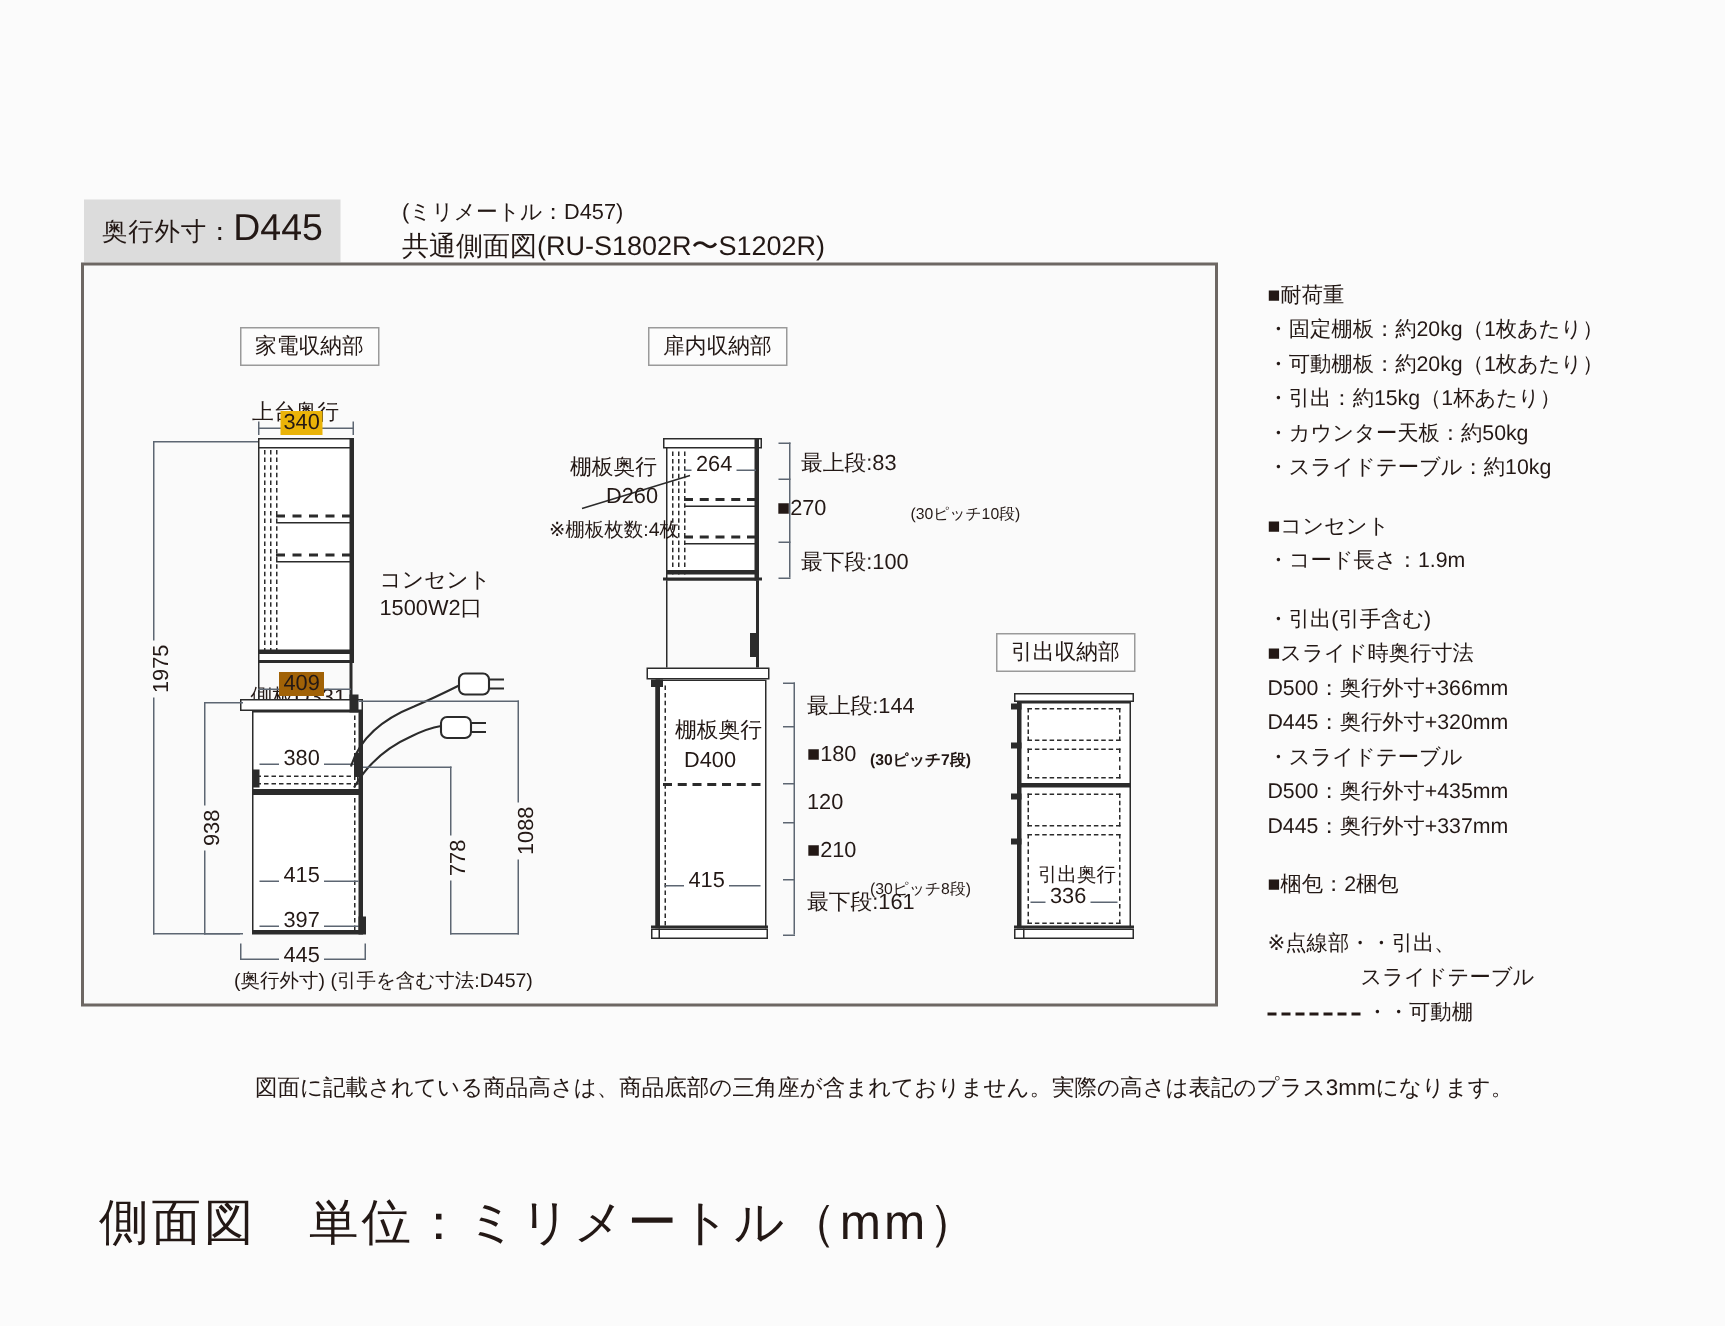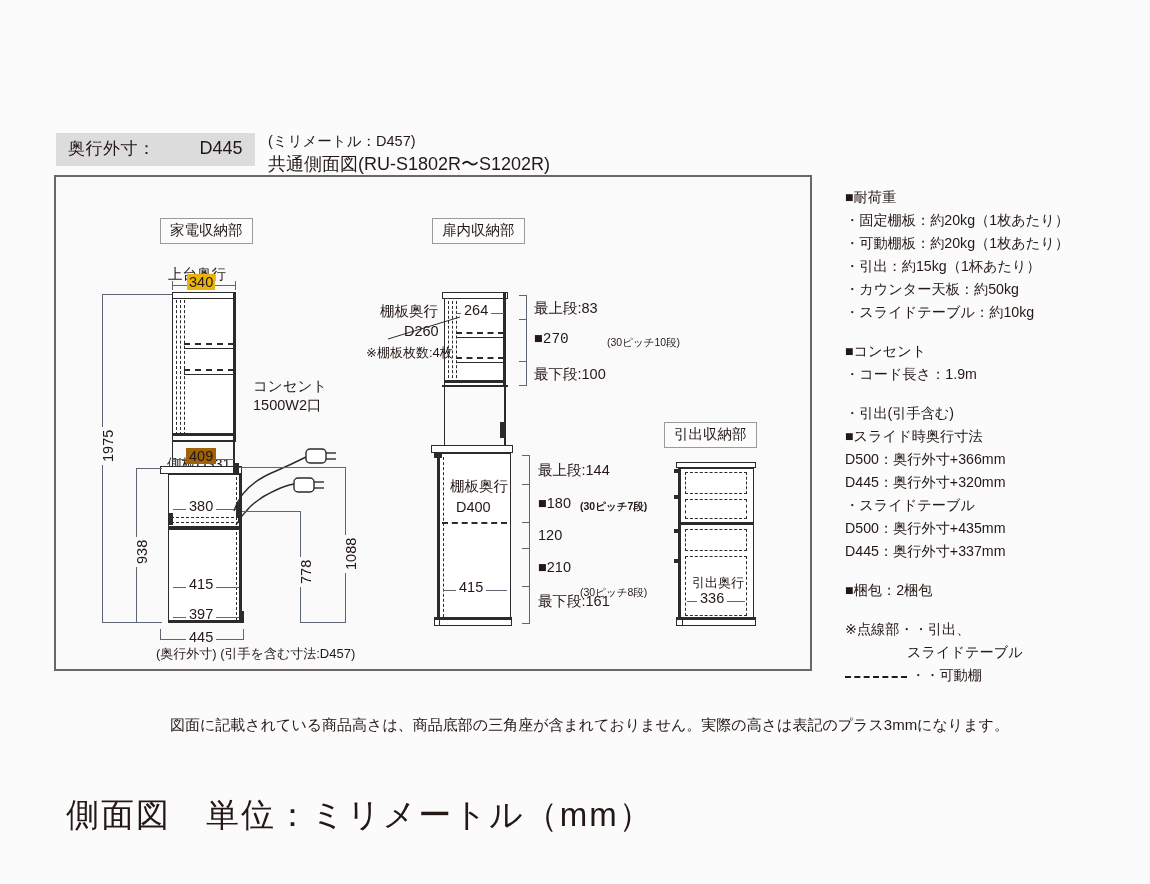--- a/index.html
+++ b/index.html
@@ -21,23 +21,22 @@
   #header-depth-badge {
     left: 56px; top: 133px;
     background: #dcdcdc;
     padding: 3px 12px 5px 12px;
     font-size: 17px;
     letter-spacing: 0.5px;
     white-space: nowrap;
     line-height: 1.35;
   }
   #header-depth-badge .big {
-    font-size: 18px;
+    font-size: 25px;
     letter-spacing: 0px;
-    margin-left: 44px;
   }
   #header-sub-1 {
     left: 268px; top: 132px;
     font-size: 14.5px;
     white-space: nowrap;
   }
   #header-sub-2 {
     left: 268px; top: 152px;
     font-size: 18px;
     white-space: nowrap;
@@ -272,21 +271,21 @@
   <div class="abs dimtext" style="left:324px; top:125px;">棚板奥行</div>
   <div class="abs dimtext" style="left:348px; top:146px;">D260</div>
   <div class="abs dimtext sm" style="left:310px; top:167px;">※棚板枚数:4枚</div>
 
   <div class="abs tickline" style="left:470px; top:118px; width:1px; height:90px;"></div>
   <div class="abs tickline" style="left:463px; top:118px; width:8px; height:1px;"></div>
   <div class="abs tickline" style="left:463px; top:142px; width:8px; height:1px;"></div>
   <div class="abs tickline" style="left:463px; top:184px; width:8px; height:1px;"></div>
   <div class="abs tickline" style="left:463px; top:208px; width:8px; height:1px;"></div>
   <div class="abs dimtext" style="left:478px; top:122px;">最上段:83</div>
-  <div class="abs dimtext" style="left:478px; top:154px;font-family:Liberation Mono, monospace;">■270</div>
+  <div class="abs dimtext" style="left:462px; top:154px;">■270</div>
   <div class="abs dimtext xs" style="left:511px; top:159px;margin-left:40px;">(30ピッチ10段)</div>
   <div class="abs dimtext" style="left:478px; top:188px;">最下段:100</div>
 
   <div class="abs ln" style="left:388px; top:210px; width:1px; height:58px;"></div>
   <div class="abs ln" style="left:448px; top:210px; width:2px; height:58px;"></div>
   <div class="abs ln" style="left:444px; top:245px; width:5px; height:16px;"></div>
 
   <div class="abs ln" style="left:375px; top:268px; width:82px; height:8px;"></div>
   <div class="abs" style="left:376px; top:269px; width:80px; height:6px; background:#ffffff;"></div>
 

